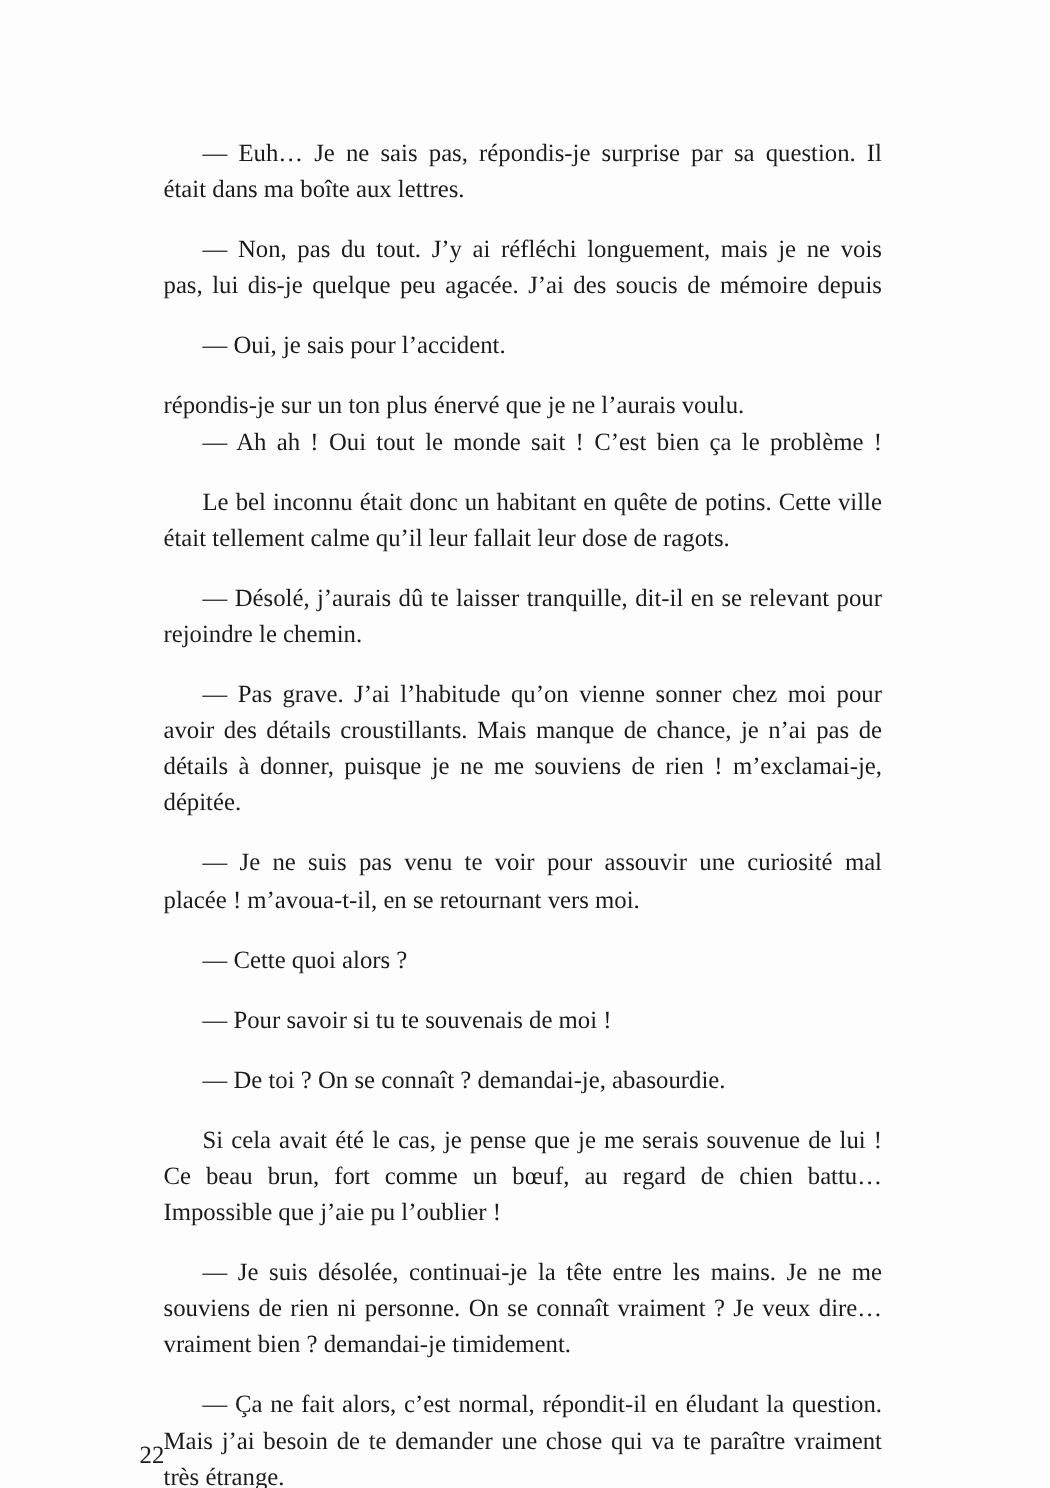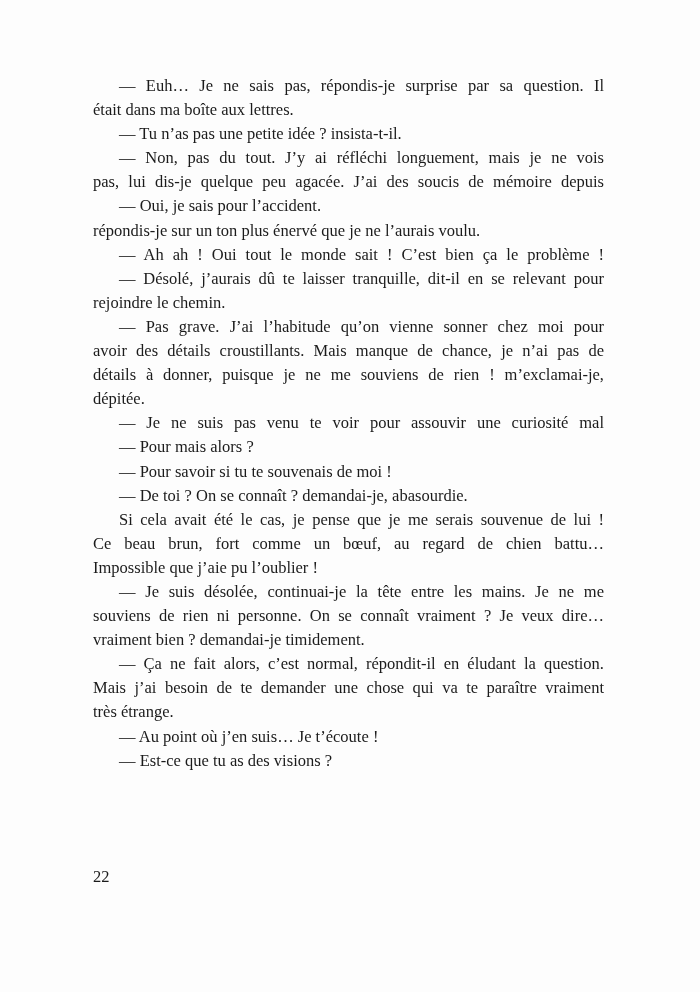--- a/index.html
+++ b/index.html
@@ -20,83 +20,85 @@
     inset: 0;
   }
   .text-block {
     position: absolute;
     left: 93px;
     top: 74px;
     width: 511px;
     font-size: 16.5px;
   }
   .para {
-    margin: 0;
+    margin: 16px;
     padding: 0;
   }
   .line {
     height: 24.1px;
     line-height: 24.1px;
     white-space: nowrap;
     text-align: justify;
     text-align-last: justify;
   }
   .line.first {
     padding-left: 26px;
   }
   .line.pend {
     text-align: center;
     text-align-last: left;
   }
   .page-number {
     position: absolute;
     left: 93px;
-    top: 865px;
+    top: 958px;
     font-size: 16.5px;
     line-height: 24px;
   }
 </style>
 </head>
 <body style="background: rgb(253, 253, 253); color: rgb(27, 27, 27);">
 
 <div class="page">
   <div class="text-block">
       <div class="para">
         <div class="line first">— Euh… Je ne sais pas, répondis-je surprise par sa question. Il</div>
         <div class="line pend">était dans ma boîte aux lettres.</div>
       </div>
       <div class="para">
-        <div class="line first pend">— Tu n’as pas une petite idée ? insista-t-il.</div>
-      </div>
-      <div class="para">
         <div class="line first">— Non, pas du tout. J’y ai réfléchi longuement, mais je ne vois</div>
         <div class="line">pas, lui dis-je quelque peu agacée. J’ai des soucis de mémoire depuis</div>
       </div>
       <div class="para">
         <div class="line first pend">— Oui, je sais pour l’accident.</div>
       </div>
       <div class="para">
         <div class="line pend">répondis-je sur un ton plus énervé que je ne l’aurais voulu.</div>
         <div class="line first">— Ah ah ! Oui tout le monde sait ! C’est bien ça le problème !</div>
+      </div>
+      <div class="para">
+        <div class="line first">Le bel inconnu était donc un habitant en quête de potins. Cette ville</div>
+        <div class="line pend">était tellement calme qu’il leur fallait leur dose de ragots.</div>
       </div>
       <div class="para">
         <div class="line first">— Désolé, j’aurais dû te laisser tranquille, dit-il en se relevant pour</div>
         <div class="line pend">rejoindre le chemin.</div>
       </div>
       <div class="para">
         <div class="line first">— Pas grave. J’ai l’habitude qu’on vienne sonner chez moi pour</div>
         <div class="line">avoir des détails croustillants. Mais manque de chance, je n’ai pas de</div>
         <div class="line">détails à donner, puisque je ne me souviens de rien ! m’exclamai-je,</div>
         <div class="line pend">dépitée.</div>
       </div>
       <div class="para">
         <div class="line first">— Je ne suis pas venu te voir pour assouvir une curiosité mal</div>
+        <div class="line pend">placée ! m’avoua-t-il, en se retournant vers moi.</div>
       </div>
       <div class="para">
-        <div class="line first pend">— Pour mais alors ?</div>
+        <div class="line first pend">— Cette quoi alors ?</div>
       </div>
       <div class="para">
         <div class="line first pend">— Pour savoir si tu te souvenais de moi !</div>
       </div>
       <div class="para">
         <div class="line first pend">— De toi ? On se connaît ? demandai-je, abasourdie.</div>
       </div>
       <div class="para">
         <div class="line first">Si cela avait été le cas, je pense que je me serais souvenue de lui !</div>
         <div class="line">Ce beau brun, fort comme un bœuf, au regard de chien battu…</div>

